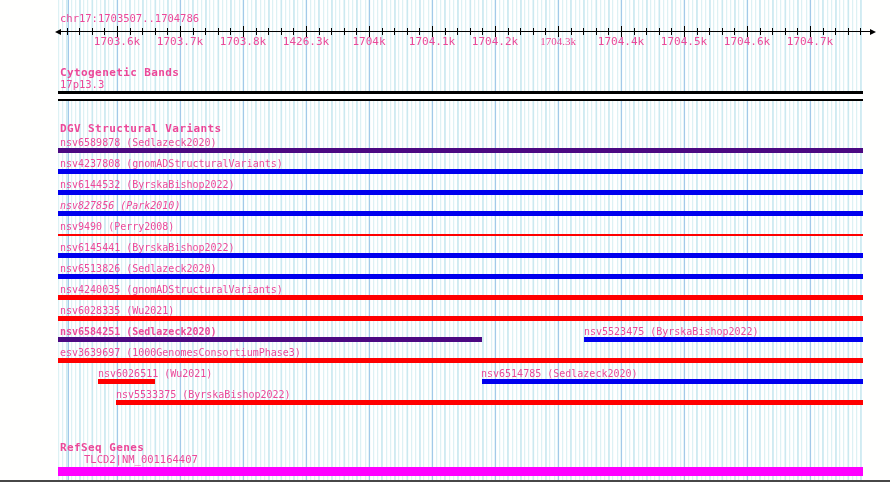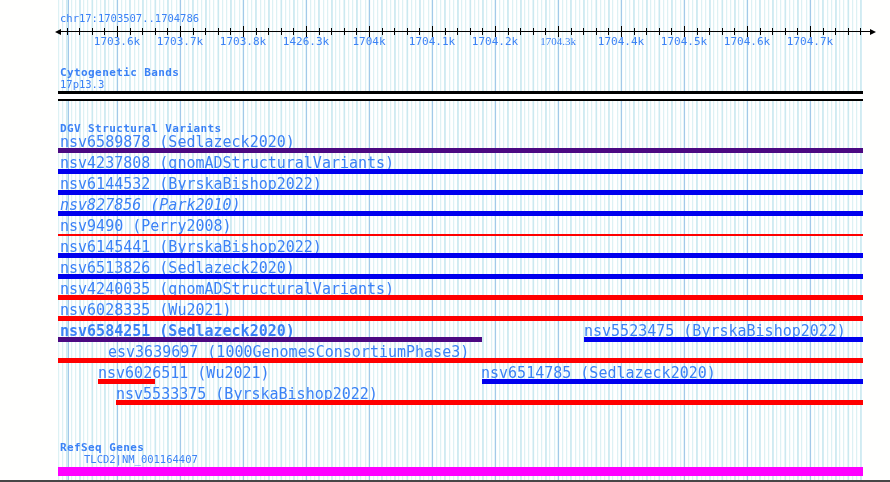--- a/index.html
+++ b/index.html
@@ -1,18 +1,18 @@
 <!DOCTYPE html>
 <html><head>
 <meta charset="utf-8">
 <style>
   html,body{margin:0;padding:0;background:#ffffff;}
   #screen{
     position:relative;width:890px;height:482px;background:#fffffe;overflow:hidden;
-    font-family:"DejaVu Sans Mono","Liberation Mono",monospace;color:#3b82f6;
+    font-family:"DejaVu Sans Mono","Liberation Mono",monospace;color:#ec4899;
   }
   .stripes{
     position:absolute;left:58px;top:0;width:805px;height:482px;background-color:#ffffff;
     background-image:
       repeating-linear-gradient(90deg,#a3c9e9 0 1px,transparent 1px 63px),
       repeating-linear-gradient(90deg,#bee3ed 0 1px,transparent 1px 12.6px),
       repeating-linear-gradient(90deg,#d5eef2 0 1px,transparent 1px 4.2px);
     background-position:59px 0,8.6px 0,0.2px 0;
   }
   .mono-text{position:absolute;font-size:10.5px;line-height:11px;white-space:pre;}
@@ -22,21 +22,21 @@
   .arrow.left{left:55px;top:29px;border-right:6px solid #000;}
   .arrow.right{left:870px;top:29px;border-left:6px solid #000;}
   .tick{position:absolute;width:1px;background:#000;}
   .tick.minor{top:28px;height:7px;}
   .tick.major{top:26px;height:11px;}
   .tick-label{position:absolute;top:36px;transform:translateX(-50%);font-size:11px;line-height:11px;white-space:pre;}
   .band-rect{
     position:absolute;left:58px;top:91px;width:805px;height:10px;box-sizing:border-box;
     background:#ffffff;border-top:3px solid #000;border-bottom:2px solid #000;
   }
-  .feature-label{position:absolute;font-size:15px;line-height:11px;white-space:pre;cursor:pointer;}
+  .feature-label{position:absolute;font-size:10px;line-height:11px;white-space:pre;cursor:pointer;}
   .feature-bar{position:absolute;cursor:pointer;}
   .gene-bar{position:absolute;left:58px;top:467px;width:805px;height:9px;cursor:pointer;}
   .bottom-edge{position:absolute;left:0;bottom:0;width:890px;height:2px;background:#474747;}
 </style>
 </head>
 <body>
 
 <div id="screen">
   <div class="stripes"></div>
 
@@ -149,21 +149,21 @@
       <div class="feature-label" style="left: 60px; top: 263px;">nsv6513826 (Sedlazeck2020)</div>
       <div class="feature-bar" style="left: 58px; top: 274px; width: 805px; height: 5px; background: rgb(0, 0, 238);"></div>
       <div class="feature-label" style="left: 60px; top: 284px;">nsv4240035 (gnomADStructuralVariants)</div>
       <div class="feature-bar" style="left: 58px; top: 295px; width: 805px; height: 5px; background: rgb(255, 0, 0);"></div>
       <div class="feature-label" style="left: 60px; top: 305px;">nsv6028335 (Wu2021)</div>
       <div class="feature-bar" style="left: 58px; top: 316px; width: 805px; height: 5px; background: rgb(255, 0, 0);"></div>
       <div class="feature-label" style="left: 60px; top: 326px; font-weight: bold;">nsv6584251 (Sedlazeck2020)</div>
       <div class="feature-bar" style="left: 58px; top: 337px; width: 424px; height: 5px; background: rgb(75, 9, 130);"></div>
       <div class="feature-label" style="left: 584px; top: 326px;">nsv5523475 (ByrskaBishop2022)</div>
       <div class="feature-bar" style="left: 584px; top: 337px; width: 279px; height: 5px; background: rgb(0, 0, 238);"></div>
-      <div class="feature-label" style="left: 60px; top: 347px; padding-left: 48px;">esv3639697 (1000GenomesConsortiumPhase3)</div>
+      <div class="feature-label" style="left: 60px; top: 347px;">esv3639697 (1000GenomesConsortiumPhase3)</div>
       <div class="feature-bar" style="left: 58px; top: 358px; width: 805px; height: 5px; background: rgb(255, 0, 0);"></div>
       <div class="feature-label" style="left: 98px; top: 368px;">nsv6026511 (Wu2021)</div>
       <div class="feature-bar" style="left: 98px; top: 379px; width: 57px; height: 5px; background: rgb(255, 0, 0);"></div>
       <div class="feature-label" style="left: 481px; top: 368px;">nsv6514785 (Sedlazeck2020)</div>
       <div class="feature-bar" style="left: 482px; top: 379px; width: 381px; height: 5px; background: rgb(0, 0, 238);"></div>
       <div class="feature-label" style="left: 116px; top: 389px;">nsv5533375 (ByrskaBishop2022)</div>
       <div class="feature-bar" style="left: 116px; top: 400px; width: 747px; height: 5px; background: rgb(255, 0, 0);"></div>
     </div>
 
   <div class="section-header" style="top:442px;">RefSeq Genes</div>

